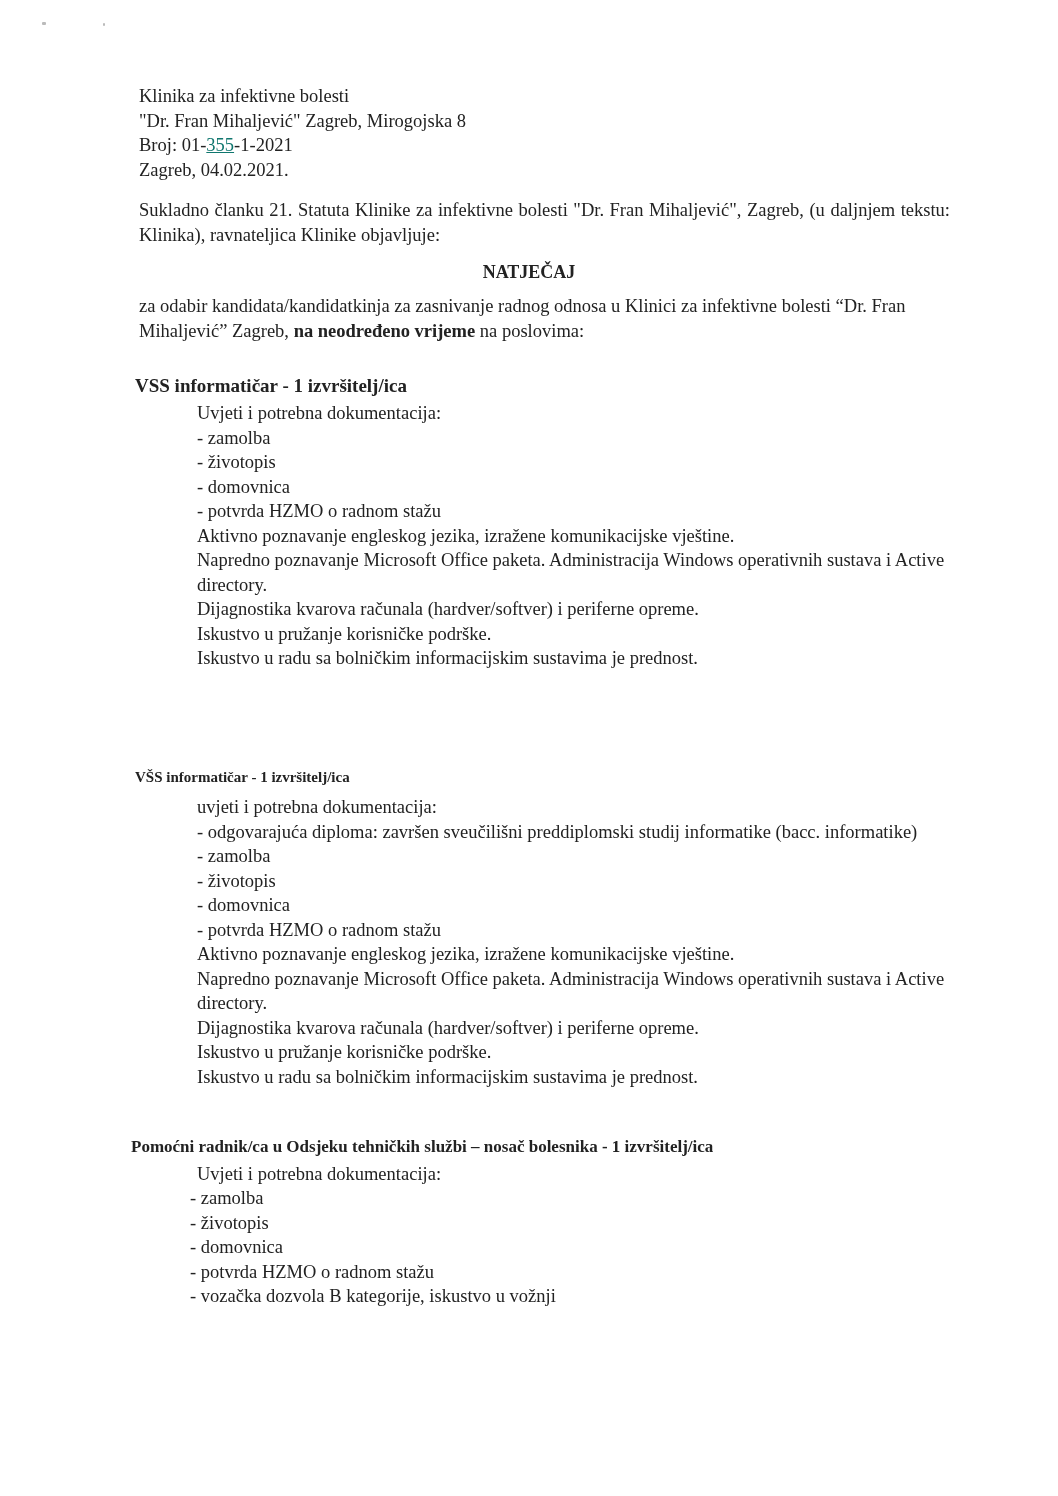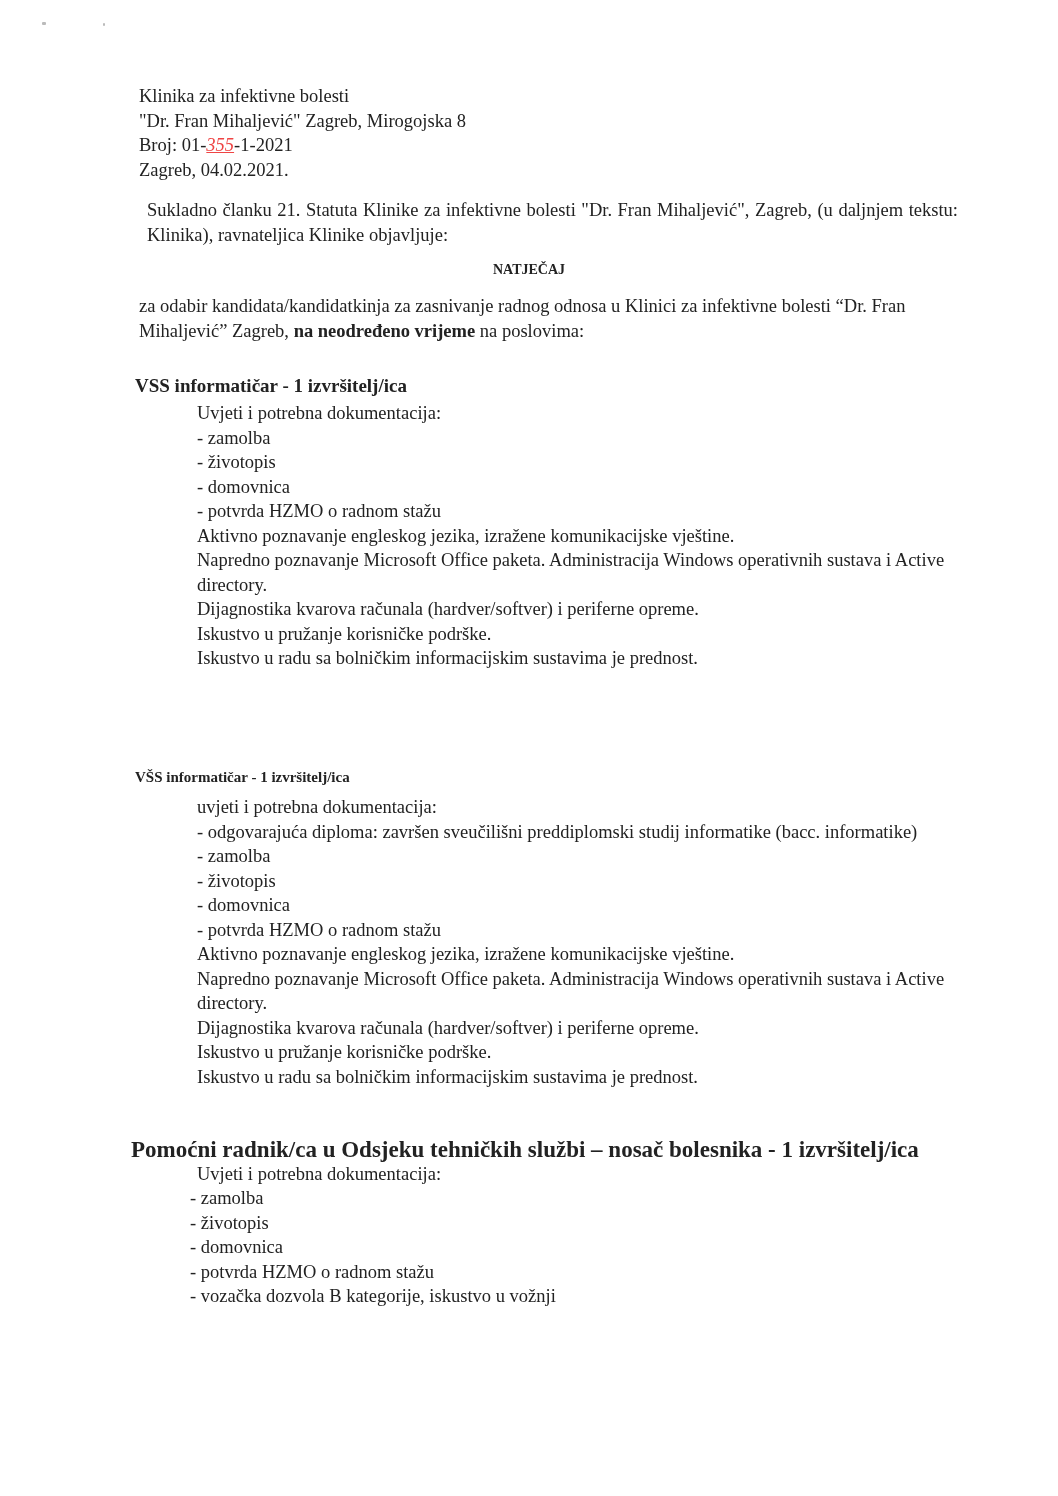--- a/index.html
+++ b/index.html
@@ -1,40 +1,40 @@
 <!DOCTYPE html>
 <html><head>
 <meta charset="utf-8">
 <style>
   html, body { margin: 0; padding: 0; background: #ffffff; }
   body { width: 1058px; height: 1496px; position: relative; overflow: hidden;
     font-family: "Liberation Serif", "DejaVu Serif", serif; color: #222; font-size: 18.5px; }
   .abs { position: absolute; white-space: nowrap; }
   .line { line-height: 24.5px; }
   .bold { font-weight: bold; }
-  .hw { color: #ef4444; font-style: italic; text-decoration: underline; }
+  .hw { color: #0f766e; text-decoration: underline; }
   .scan-dot { position: absolute; width: 4px; height: 3px; background: #bbb; border-radius: 1px; }
   .just { white-space: normal; text-align: justify; text-align-last: left; }
 </style>
 </head>
 <body>
 
 <div class="scan-dot" style="left:42px;top:22px;"></div>
 <div class="scan-dot" style="left:103px;top:23px;width:2px;"></div>
 
 <div class="abs line" style="left:139px;top:84px;">
   <div>Klinika za infektivne bolesti</div>
   <div>"Dr. Fran Mihaljević" Zagreb, Mirogojska 8</div>
   <div><span>Broj: 01-</span><span class="hw">355</span><span>-1-2021</span></div>
   <div>Zagreb, 04.02.2021.</div>
 </div>
 
-<div class="abs line just" style="left:139px;top:198px;width:811px;margin-left:8px;">Sukladno članku 21. Statuta Klinike za infektivne bolesti "Dr. Fran Mihaljević", Zagreb, (u daljnjem tekstu: Klinika), ravnateljica Klinike objavljuje:</div>
+<div class="abs line just" style="left:139px;top:198px;width:811px;">Sukladno članku 21. Statuta Klinike za infektivne bolesti "Dr. Fran Mihaljević", Zagreb, (u daljnjem tekstu: Klinika), ravnateljica Klinike objavljuje:</div>
 
-<div class="abs bold" style="left:0;width:1058px;top:262px;text-align:center;font-size:14px;">NATJEČAJ</div>
+<div class="abs bold" style="left:0;width:1058px;top:262px;text-align:center;font-size:18px;">NATJEČAJ</div>
 
 <div class="abs line" style="left:139px;top:294px;width:790px;white-space:normal;">
   <span>za odabir kandidata/kandidatkinja za zasnivanje radnog odnosa u Klinici za infektivne bolesti “Dr. Fran Mihaljević” Zagreb, </span><span class="bold">na neodređeno vrijeme</span><span> na poslovima:</span>
 </div>
 
 <div class="abs bold" style="left:135px;top:375px;font-size:19px;">VSS informatičar - 1 izvršitelj/ica</div>
 <div class="abs line" style="left:197px;top:401px;width:752px;white-space:normal;">
   <div>Uvjeti i potrebna dokumentacija:</div>
   <div>-  zamolba</div>
   <div>-  životopis</div>
@@ -55,21 +55,21 @@
   <div>-  životopis</div>
   <div>-  domovnica</div>
   <div>-  potvrda HZMO o radnom stažu</div>
   <div>Aktivno poznavanje engleskog jezika, izražene komunikacijske vještine.</div>
   <div>Napredno poznavanje Microsoft Office paketa. Administracija Windows operativnih sustava i Active directory.</div>
   <div>Dijagnostika kvarova računala (hardver/softver) i periferne opreme.</div>
   <div>Iskustvo u pružanje korisničke podrške.</div>
   <div>Iskustvo u radu sa bolničkim informacijskim sustavima je prednost.</div>
 </div>
 
-<div class="abs bold" style="left:131px;top:1137px;font-size:23px;">Pomoćni radnik/ca u Odsjeku tehničkih službi – nosač bolesnika - 1 izvršitelj/ica</div>
+<div class="abs bold" style="left:131px;top:1137px;font-size:17px;">Pomoćni radnik/ca u Odsjeku tehničkih službi – nosač bolesnika - 1 izvršitelj/ica</div>
 <div class="abs line" style="left:197px;top:1162px;">
   <div>Uvjeti i potrebna dokumentacija:</div>
 </div>
 <div class="abs line" style="left:190px;top:1186px;">
   <div>- zamolba</div>
   <div>- životopis</div>
   <div>- domovnica</div>
   <div>- potvrda HZMO o radnom stažu</div>
   <div>- vozačka dozvola B kategorije, iskustvo u vožnji</div>
 </div>

